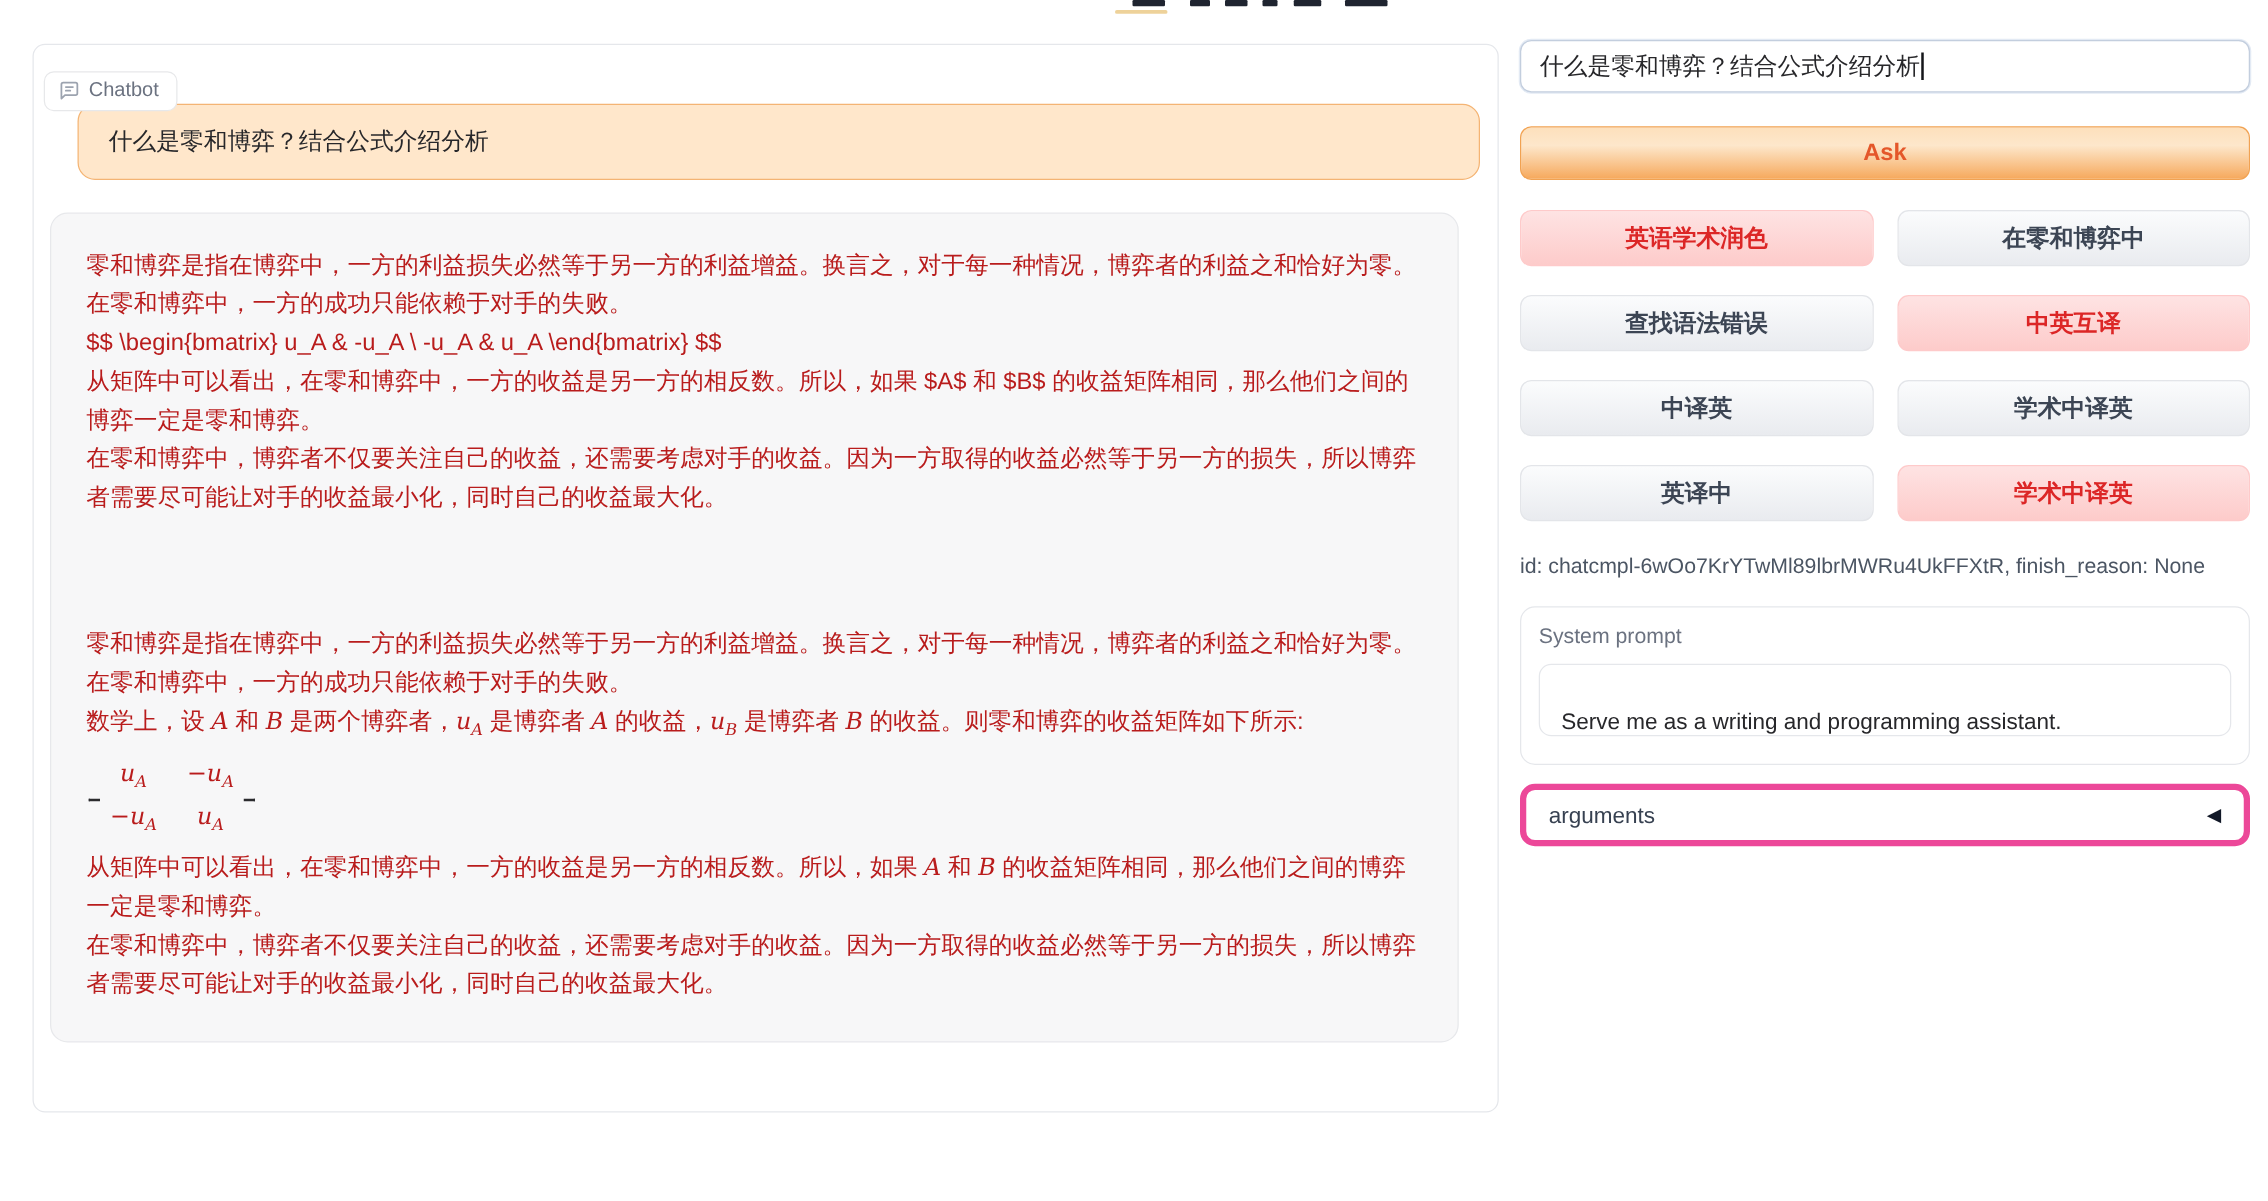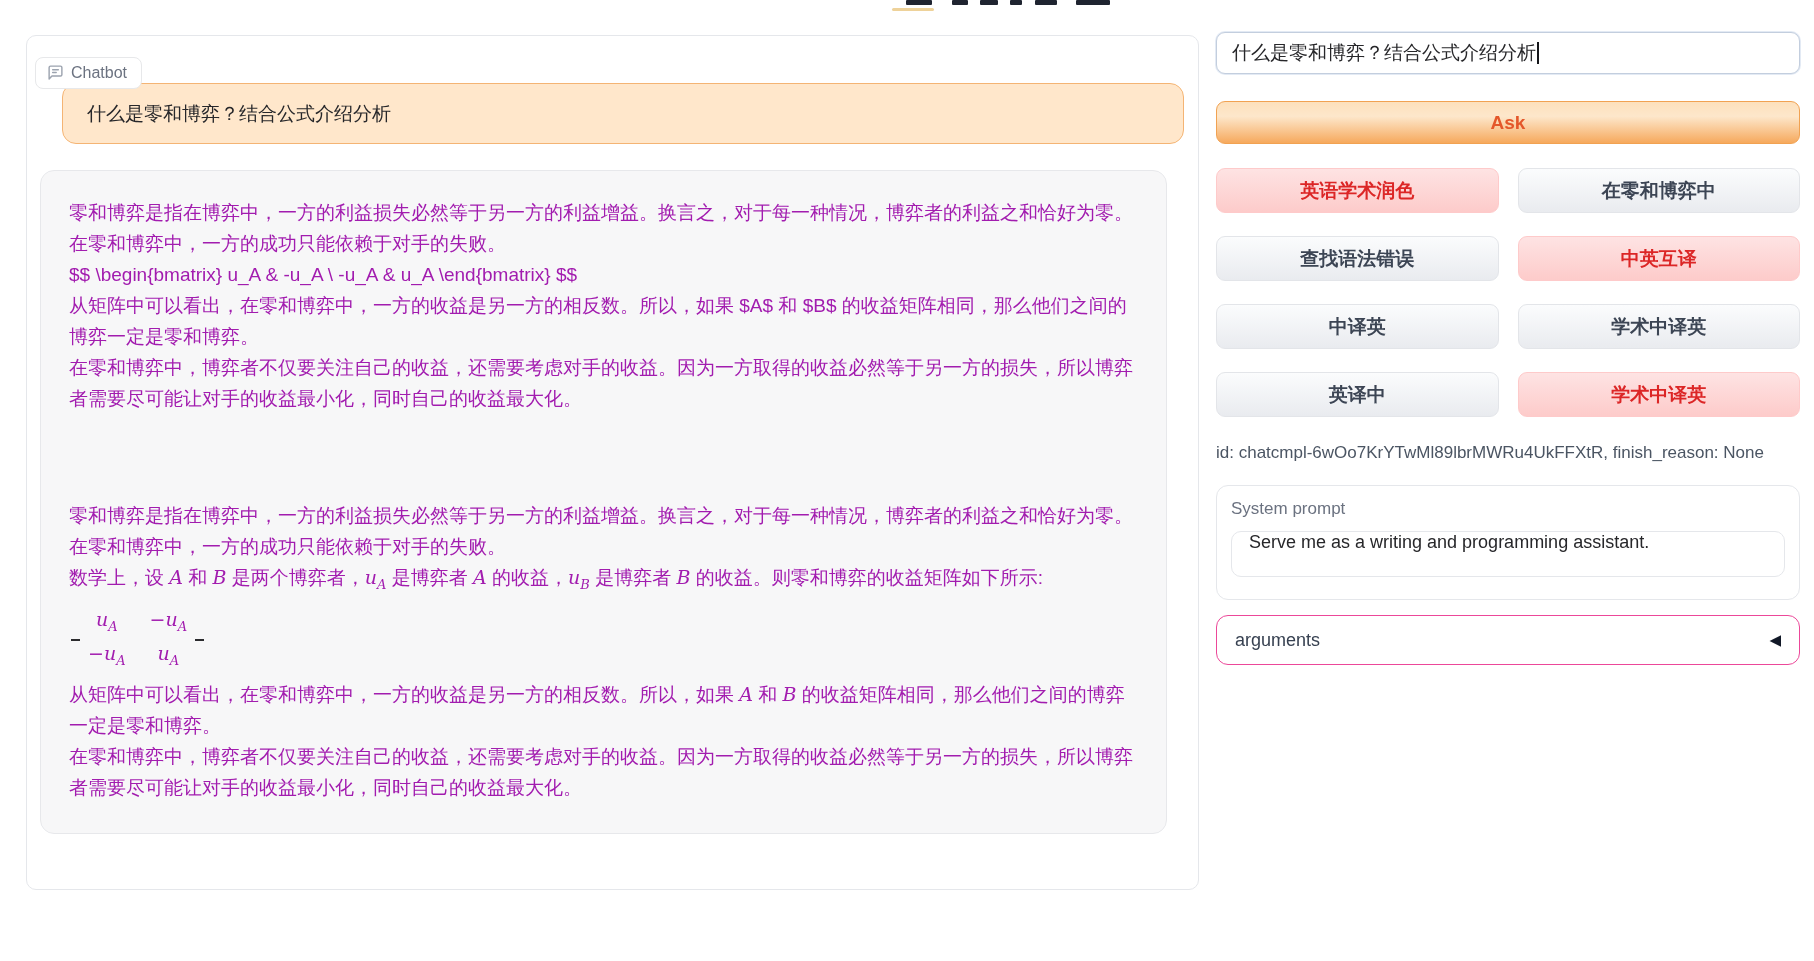--- a/index.html
+++ b/index.html
@@ -26,21 +26,21 @@
   }
   .chat-label svg{display:block;}
   .user-row{margin:47px 14px 0 35px;}
   .user-bubble{
     background:#ffe7cb;border:1px solid #f4b474;border-radius:14px;
     padding:18px 24px;font-size:19px;line-height:23px;color:#27272a;
   }
   .bot-row{margin:26px 31px 0 13px;}
   .bot-bubble{
     background:#f7f7f8;border:1px solid #e7e8eb;border-radius:14px;
-    padding:26px 28px 30px 28px;font-size:19px;line-height:31px;color:#a21caf;
+    padding:26px 28px 30px 28px;font-size:19px;line-height:31px;color:#b91c1c;
   }
   .msg-line{min-height:31px;}
   .msg-gap{height:86px;}
   .math{font-family:"DejaVu Serif","Liberation Serif",serif;font-style:italic;}
   .math sub{font-size:13px;font-style:italic;}
   .matrix-wrap{display:flex;align-items:center;margin:4px 0 4px 2px;width:max-content;}
   .brk{width:8px;}
   .brk-l{border:1.6px solid #2b2b2e;border-right:none;}
   .brk-r{border:1.6px solid #2b2b2e;border-left:none;}
   .matrix-grid{
@@ -78,25 +78,25 @@
     border:1px solid #fecaca;color:#dc2626;
   }
   .status-line{margin-top:26px;font-size:17px;color:#4b5563;}
   .sys-card{
     box-sizing:border-box;margin-top:22px;border:1px solid #e5e7eb;border-radius:12px;
     padding:13px 14px 22px 14px;background:#fff;
   }
   .sys-label{color:#6b7280;font-size:17px;}
   .sys-input{
     box-sizing:border-box;margin-top:12px;border:1px solid #e5e7eb;border-radius:10px;
-    height:46px;padding:0 17px;font-size:18px;color:#27272a;background:#fff;
-    display:flex;align-items:flex-start;
+    height:58px;padding:0 17px;font-size:18px;color:#27272a;background:#fff;
+    display:flex;align-items:flex-end;
   }
   .accordion{
-    box-sizing:border-box;margin-top:15px;border:1px solid #ec4899;border-radius:12px;
+    box-sizing:border-box;margin-top:15px;border:5px solid #ec4899;border-radius:12px;
     height:50px;display:flex;align-items:center;justify-content:space-between;
     padding:0 18px;font-size:18px;color:#374151;background:#fff;cursor:pointer;
   }
   .acc-arrow{font-size:15px;color:#111827;}
 </style>
 </head>
 <body>
 
 <div class="clip-title">
   <span class="mk" style="left:26px;width:26px;"></span>

